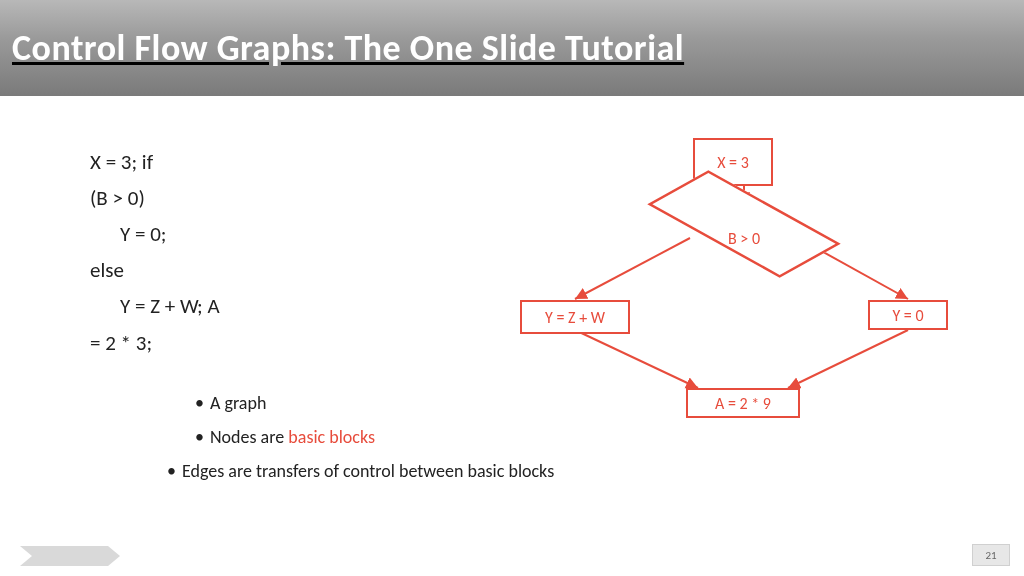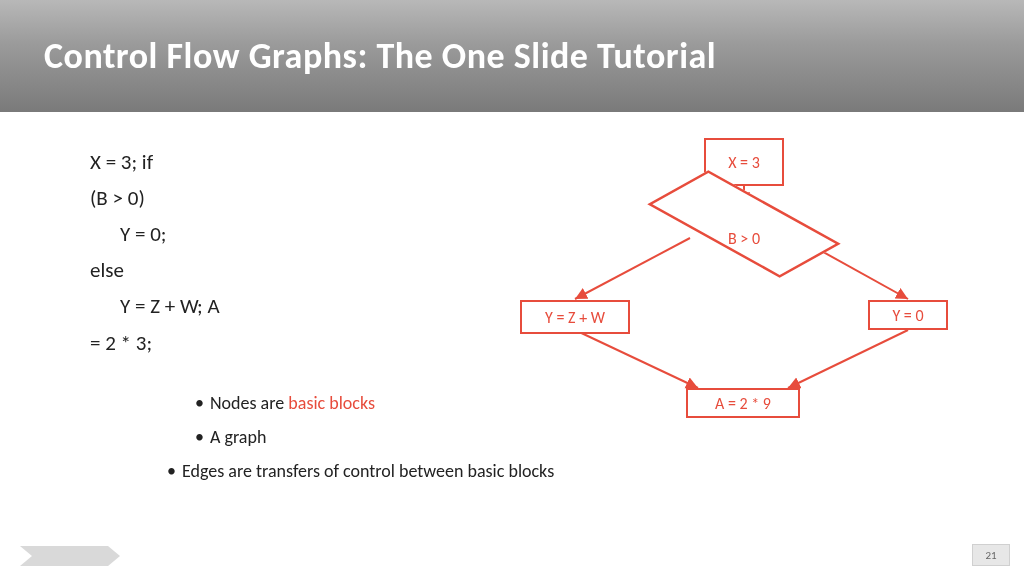--- a/index.html
+++ b/index.html
@@ -7,26 +7,27 @@
     padding: 0;
     width: 1024px;
     height: 576px;
     font-family: "Segoe UI", "Calibri", Arial, sans-serif;
     background: #fff;
     overflow: hidden;
     position: relative;
   }
   .title-bar {
     width: 100%;
-    height: 112px;
+    height: 96px;
     background: linear-gradient(to bottom, #b8b8b8 0%, #9a9a9a 40%, #7a7a7a 100%);
     display: flex;
     align-items: center;
-    padding-left: 44px;
+    padding-left: 12px;
     box-sizing: border-box;
+    text-decoration: underline;
   }
   .title-bar h1 {
     margin: 0;
     color: #fff;
     font-size: 36px;
     font-weight: 700;
     letter-spacing: 0.5px;
   }
   .body {
     position: absolute;
@@ -140,22 +141,22 @@
   <div class="code">
     <div>X = 3;  if</div>
     <div>(B &gt; 0)</div>
     <div class="indent">Y = 0;</div>
     <div>else</div>
     <div class="indent">Y = Z + W;  A</div>
     <div>= 2 * 3;</div>
   </div>
 
   <div class="bullets">
+    <div class="lvl1"><span>A graph</span></div>
     <div class="lvl1"><span>Nodes are </span><span class="hl">basic blocks</span></div>
-    <div class="lvl1"><span>A graph</span></div>
     <div class="lvl1 outdent"><span>Edges are transfers of control between basic blocks</span></div>
   </div>
 
   <div class="flow">
     <svg class="edges">
       <defs>
         <marker id="arr" markerWidth="8" markerHeight="8" refX="6" refY="3" orient="auto">
           <path d="M0,0 L6,3 L0,6 Z" fill="#e74c3c"></path>
         </marker>
       </defs>
@@ -164,21 +165,21 @@
 
       <line x1="170" y1="112" x2="55" y2="173" stroke="#e74c3c" stroke-width="2" marker-end="url(#arr)"></line>
 
       <line x1="278" y1="112" x2="388" y2="173" stroke="#e74c3c" stroke-width="2" marker-end="url(#arr)"></line>
 
       <line x1="55" y1="204" x2="178" y2="262" stroke="#e74c3c" stroke-width="2" marker-end="url(#arr)"></line>
 
       <line x1="388" y1="204" x2="268" y2="262" stroke="#e74c3c" stroke-width="2" marker-end="url(#arr)"></line>
     </svg>
 
-    <div class="node" style="left:184px; top:12px; width:80px; height:48px;">X = 3</div>
+    <div class="node" style="left:173px; top:12px; width:80px; height:48px;">X = 3</div>
 
     <div class="diamond-wrap" style="left:174px; top:78px; width:100px; height:44px;">
       <div class="diamond"></div>
       <div class="diamond-label">B &gt; 0</div>
     </div>
 
     <div class="node" style="left:0px; top:174px; width:110px; height:34px;">Y = Z + W</div>
 
     <div class="node" style="left:348px; top:174px; width:80px; height:30px;">Y = 0</div>
 

